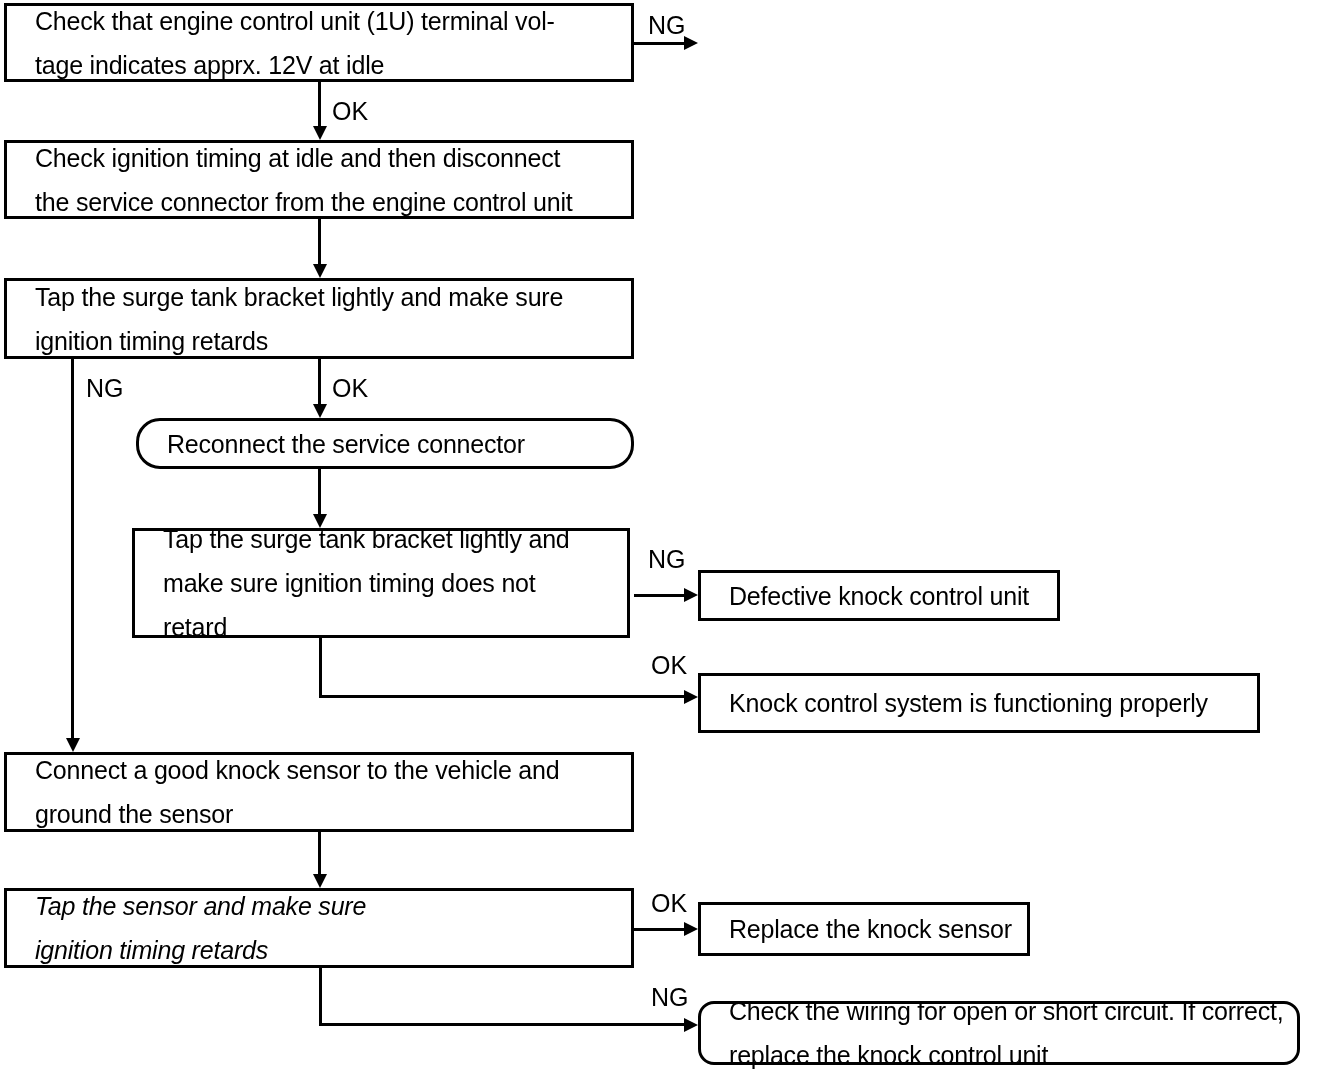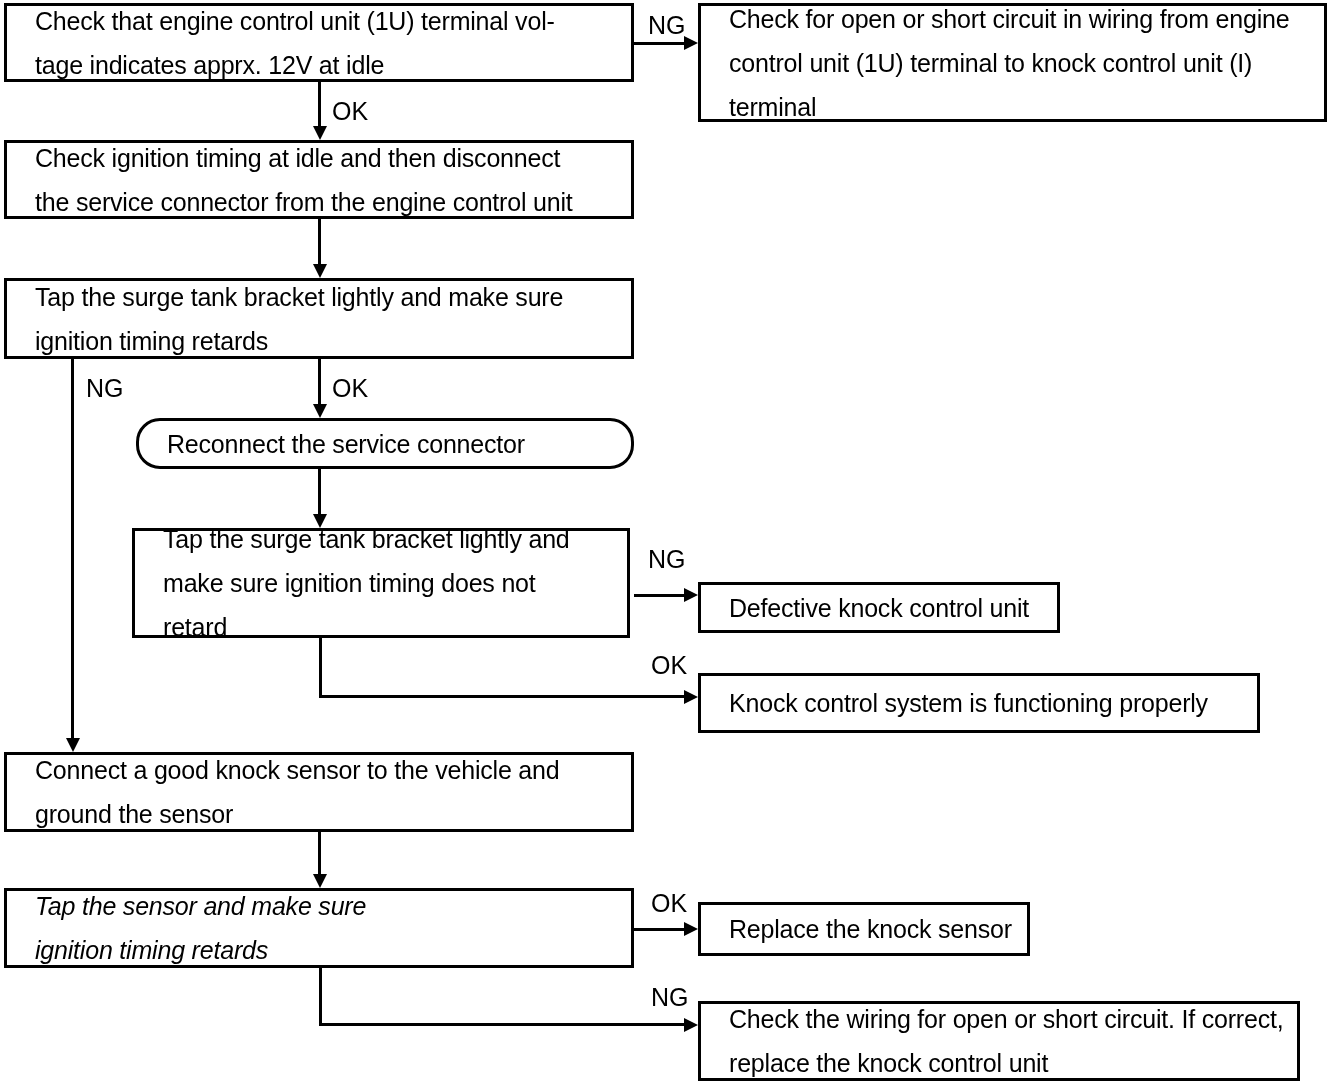--- a/index.html
+++ b/index.html
@@ -67,25 +67,20 @@
 </head>
 <body>
 
 <div id="canvas">
 
   <div class="box" style="left:4px; top:3px; width:630px; height:79px;">
     <span>Check that engine control unit (1U) terminal vol-
 tage indicates apprx. 12V at idle</span>
   </div>
 
-  <div class="box" style="left:698px; top:3px; width:629px; height:119px;">
-    <span>Check for open or short circuit in wiring from engine
-control unit (1U) terminal to knock control unit (I)
-terminal</span>
-  </div>
 
   <div class="box" style="left:4px; top:140px; width:630px; height:79px;">
     <span>Check ignition timing at idle and then disconnect
 the service connector from the engine control unit</span>
   </div>
 
   <div class="box" style="left:4px; top:278px; width:630px; height:81px;">
     <span>Tap the surge tank bracket lightly and make sure
 ignition timing retards</span>
   </div>
@@ -93,21 +88,21 @@
   <div class="box" style="left:136px; top:418px; width:498px; height:51px;border-radius:24px;">
     <span>Reconnect the service connector</span>
   </div>
 
   <div class="box" style="left:132px; top:528px; width:498px; height:110px;">
     <span>Tap the surge tank bracket lightly and
 make sure ignition timing does not
 retard</span>
   </div>
 
-  <div class="box" style="left:698px; top:570px; width:362px; height:51px;margin-top:12px;">
+  <div class="box" style="left:698px; top:570px; width:362px; height:51px;">
     <span>Defective knock control unit</span>
   </div>
 
   <div class="box" style="left:698px; top:673px; width:562px; height:60px;">
     <span>Knock control system is functioning properly</span>
   </div>
 
   <div class="box" style="left:4px; top:752px; width:630px; height:80px;">
     <span>Connect a good knock sensor to the vehicle and
 ground the sensor</span>
@@ -115,21 +110,21 @@
 
   <div class="box" style="left:4px; top:888px; width:630px; height:80px;font-style:italic;">
     <span>Tap the sensor and make sure
 ignition timing retards</span>
   </div>
 
   <div class="box" style="left:698px; top:902px; width:332px; height:54px;">
     <span>Replace the knock sensor</span>
   </div>
 
-  <div class="box" style="left:698px; top:1001px; width:602px; height:80px;">
+  <div class="box" style="left:698px; top:1001px; width:602px; height:64px;border-radius:16px;">
     <span>Check the wiring for open or short circuit. If correct,
 replace the knock control unit</span>
   </div>
 
   <div class="hline" style="left:634px; top:42px; width:50px;"></div>
   <div class="arrow-r" style="left:684px; top:36px;"></div>
   <div class="edge-label" style="left:648px; top:12px;">NG</div>
 
   <div class="vline" style="left:318px; top:82px; height:44px;"></div>
   <div class="arrow-d" style="left:313px; top:126px;"></div>

